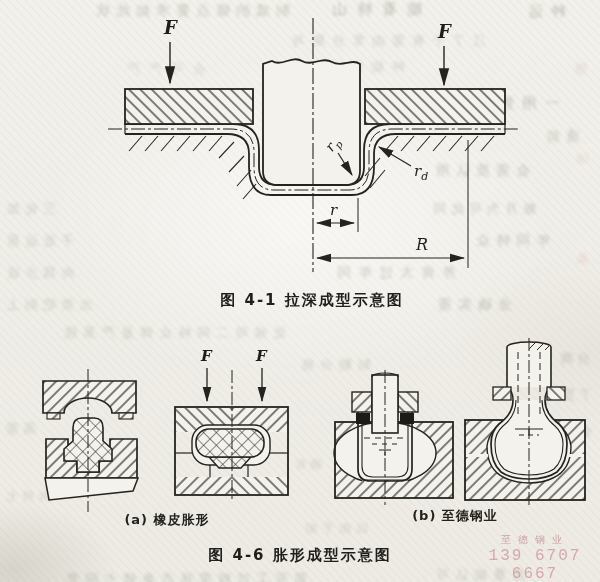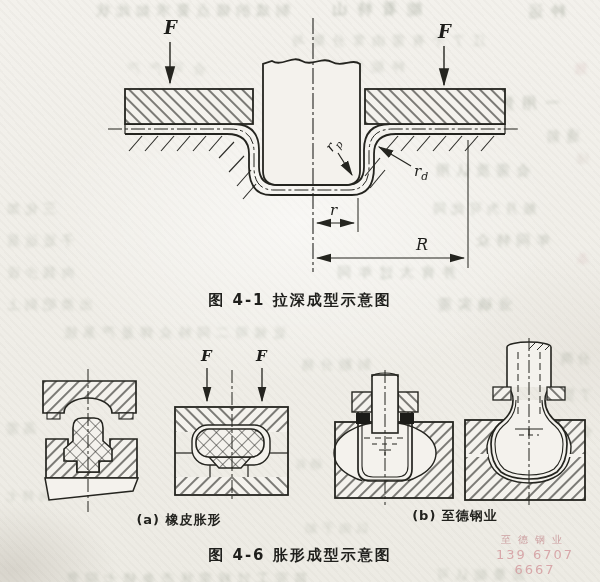--- a/index.html
+++ b/index.html
@@ -9,29 +9,29 @@
       radial-gradient(220px 140px at 100% 60%, rgba(205,198,188,.22), transparent 70%),
       radial-gradient(340px 220px at 50% 38%, rgba(255,255,255,.55), transparent 75%),
       repeating-linear-gradient(47deg, rgba(150,146,136,.05) 0 2px, rgba(0,0,0,0) 2px 6px),
       linear-gradient(180deg,#f3f1ec,#edebe4);
     font-family:"DejaVu Sans","Liberation Sans",sans-serif;}
   svg{position:absolute;left:0;overflow:visible;}
   .bleed{position:absolute;transform:scaleX(-1);filter:blur(1.4px);color:#99a092;
     white-space:nowrap;font-family:"DejaVu Sans",sans-serif;pointer-events:none;}
   .cap{position:absolute;font-weight:700;color:#1f1f1c;text-align:center;letter-spacing:2px;
     font-family:"DejaVu Sans","Liberation Sans",sans-serif;}
-  #cap1{left:170px;top:291px;width:260px;font-size:15px;}
+  #cap1{left:182px;top:291px;width:260px;font-size:15px;}
   #cap2{left:160px;top:546px;width:280px;font-size:15px;}
   .subcap{position:absolute;font-size:13px;font-weight:700;color:#22221e;letter-spacing:1px;
     text-align:center;font-family:"DejaVu Sans",sans-serif;}
-  #capA{left:104px;top:511px;width:150px;}
+  #capA{left:92px;top:511px;width:150px;}
   #capB{left:380px;top:507px;width:150px;}
   #watermark{position:absolute;left:474px;top:533px;width:122px;text-align:center;filter:blur(.4px);}
   #wm-name{font-size:10px;color:#c58f92;letter-spacing:7px;opacity:.8;}
-  #wm-phone{font-size:13px;color:#d5a0a3;letter-spacing:2px;opacity:.9;}
+  #wm-phone{font-size:16px;color:#d5a0a3;letter-spacing:2px;opacity:.9;font-family:Liberation Mono, monospace;}
   .lbl{font-family:"DejaVu Serif","Liberation Serif",serif;font-style:italic;fill:#1d1d1a;}
 </style>
 </head>
 <body>
 
 <div id="page">
 
   <div id="bleed-layer">
       <div class="bleed" style="left: 90px; top: 2px; font-size: 14px; opacity: 0.5; letter-spacing: 6px;">制成的锻点要求如此状</div>
       <div class="bleed" style="left: 322px; top: 0px; font-size: 15px; opacity: 0.62; letter-spacing: 10px;">能看特山</div>

